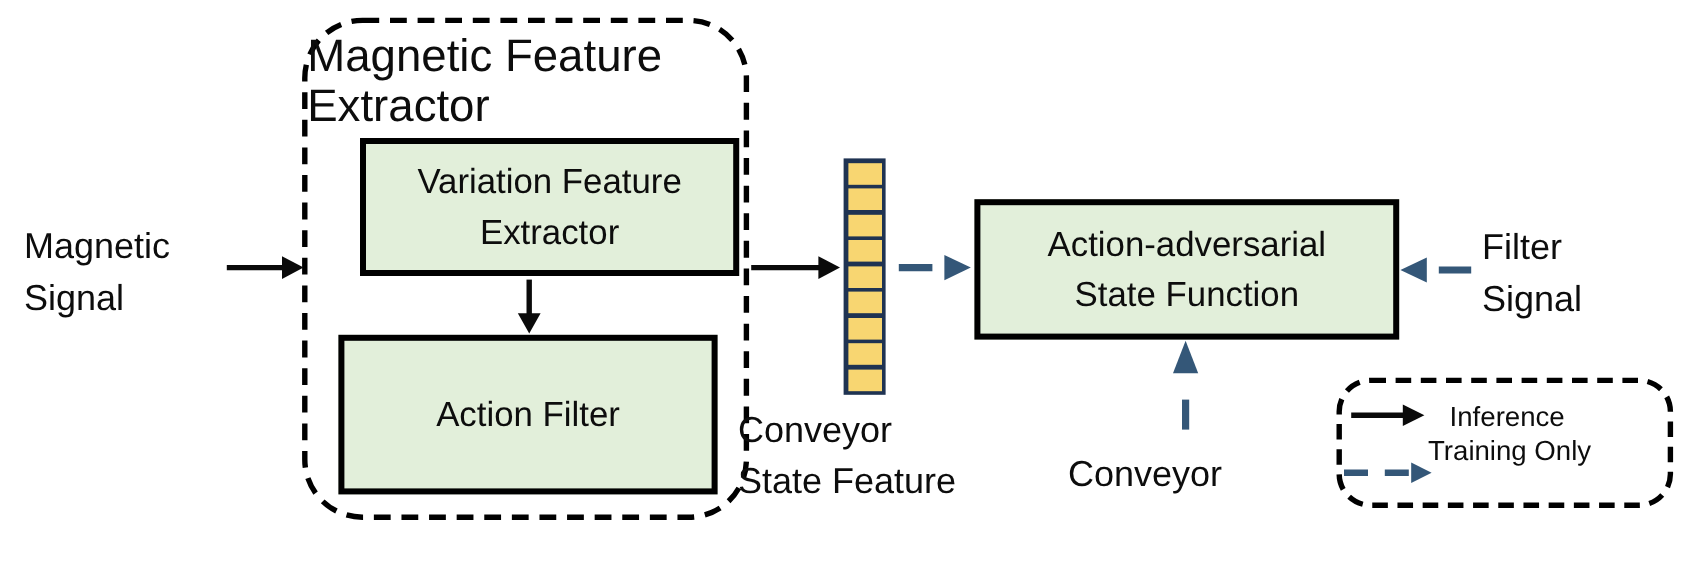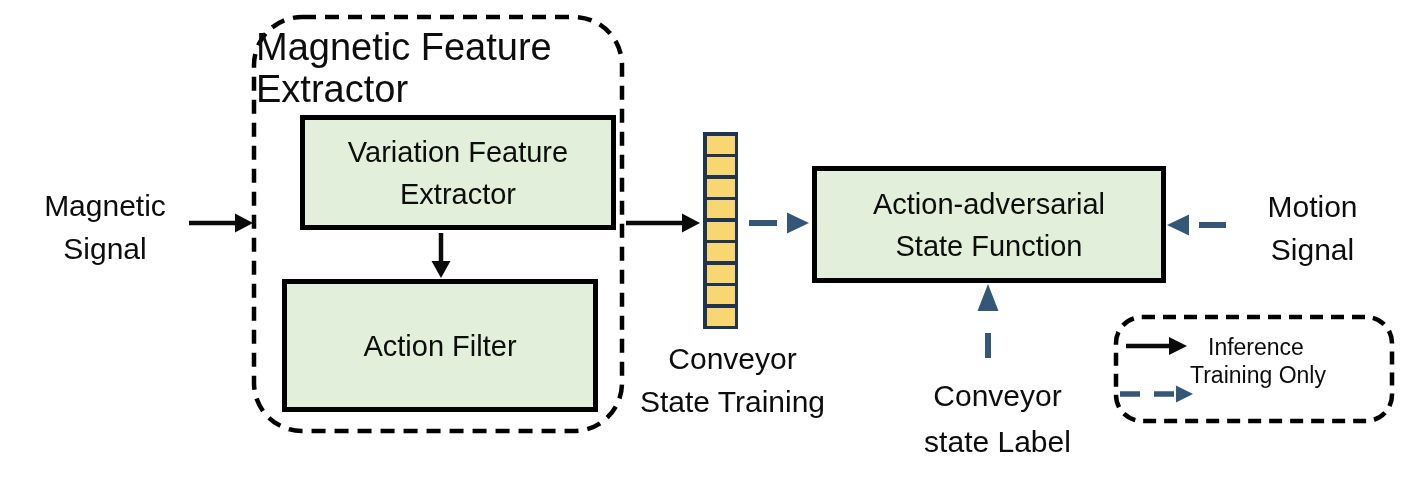--- a/index.html
+++ b/index.html
@@ -17,21 +17,21 @@
     font-family:"Liberation Sans", sans-serif;
   }
   .layer{position:absolute;left:0;top:0;width:1416px;height:480px;}
   .block{
     position:absolute;box-sizing:border-box;
     background:var(--green);border:5px solid #000;
     display:flex;flex-direction:column;align-items:center;justify-content:center;
     text-align:center;font-size:29px;line-height:42px;color:var(--text);
   }
   .freelabel{
-    position:absolute;text-align:center;font-size:30px;line-height:43px;color:var(--text);
+    position:absolute;font-size:30px;line-height:43px;color:var(--text);
     white-space:nowrap;
   }
   .freelabel span{display:block;}
   .group-title{
     position:absolute;text-align:left;font-size:38px;line-height:42px;color:var(--text);
   }
   .group-title span{display:block;}
   .vec{
     position:absolute;left:703px;top:132px;width:35px;height:197px;
     box-sizing:border-box;background:var(--cell-border);padding:3.5px;
@@ -117,33 +117,32 @@
     <div class="vcell"></div>
     <div class="vcell"></div>
     <div class="vcell"></div>
     <div class="vcell"></div>
     <div class="vcell"></div>
     <div class="vcell"></div>
   </div>
 
 <div class="freelabel" style="left:615px;top:337px;width:235px;">
   <span>Conveyor</span>
-  <span>State Training</span>
+  <span>State Feature</span>
 </div>
 
 <div class="block" style="left:812px;top:166px;width:354px;height:117px;text-align:right;">
   <span>Action-adversarial</span>
   <span>State Function</span>
 </div>
 
 <div class="freelabel" style="left:890px;top:373px;width:215px;line-height:46px;">
   <span>Conveyor</span>
-  <span>state Label</span>
 </div>
 
 <div class="freelabel" style="left:1235px;top:185px;width:155px;">
-  <span>Motion</span>
+  <span>Filter</span>
   <span>Signal</span>
 </div>
 
 <div class="legend-label" style="left:1208px;top:330px;width:148px;">Inference</div>
 
 <div class="legend-label" style="left:1190px;top:358px;width:202px;">Training Only</div>
 
 </body></html>

